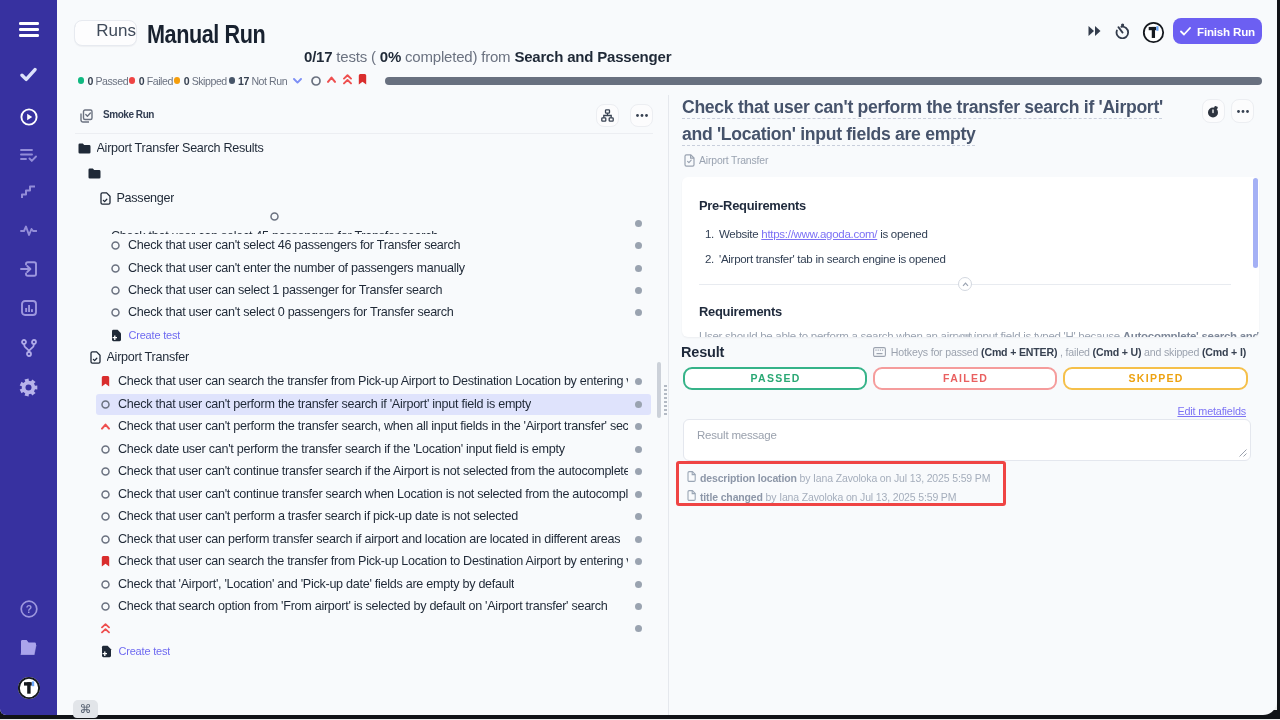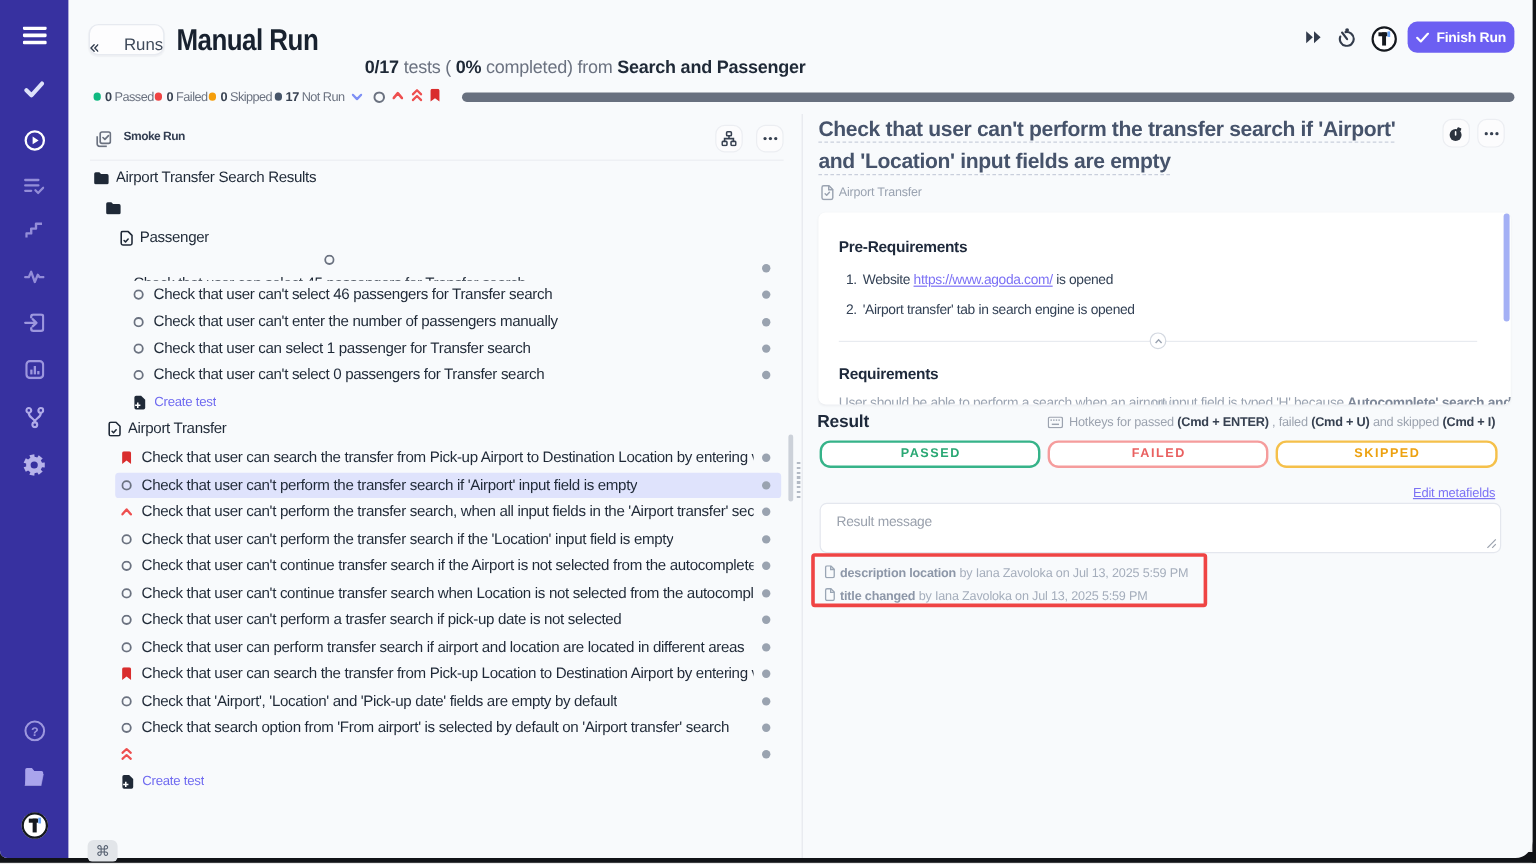--- a/index.html
+++ b/index.html
@@ -12,22 +12,22 @@
   .blackR { position:absolute; left:1277px; top:0; width:3px; height:719px; background:#111317; z-index:1; }
   .blackB { position:absolute; left:0; top:710px; width:1280px; height:9px; background:#111317; z-index:1; }
 
   
   #sidebar { position:absolute; left:0; top:0; width:57px; height:715px; background:#3731a0; }
   .sic { position:absolute; left:0; width:57px; display:flex; justify-content:center; }
 
   
   #btnRuns { position:absolute; left:74px; top:20px; width:63px; height:26px; background:#fdfdfe;
     border:1px solid #e7eaf0; border-radius:8px; box-shadow:0 1px 1px rgba(16,24,40,.04);
-    display:flex; align-items:flex-end; justify-content:center; gap:21px;
-    color:#3f4a5a; font-size:14px; font-weight:500; }
+    display:flex; align-items:flex-start; justify-content:center; gap:21px;
+    color:#3f4a5a; font-size:17px; font-weight:500; }
   #title { position:absolute; left:147px; top:20px; font-size:25px; font-weight:700; color:#18212f; letter-spacing:-0.5px; transform:scaleX(0.865); transform-origin:0 0; white-space:nowrap;}
   #subtitle { position:absolute; left:272px; top:48px; font-size:15px; letter-spacing:-0.2px; color:#6b7280;padding-left:32px; }
   #subtitle b { color:#1f2937; }
   #finishBtn { position:absolute; left:1173px; top:18px; width:89px; height:26px; background:#6c5ff2;
     border-radius:8px; color:#fff; font-size:11.6px; letter-spacing:-0.2px; font-weight:600;
     display:flex; align-items:center; justify-content:center; gap:6px; }
 
   
   .pr { position:absolute; top:75px; font-size:10.6px; letter-spacing:-0.45px; color:#6b7280; }
   .pr b { color:#374151; }
@@ -409,21 +409,21 @@
         </span>
         <span class="" style="white-space:nowrap; overflow:hidden; max-width:510px;">Check that user can't perform the transfer search, when all input fields in the 'Airport transfer' section</span>
       </div>
       <div class="tdot" style="top:422.5px;"></div>
       <div class="trow" style="top:438px; left:101px; gap:8px;">
         <span class="ict">
           <svg width="9" height="9" viewBox="0 0 9 9">
             <circle cx="4.5" cy="4.5" r="3.5" stroke="#6b7280" stroke-width="1.5" fill="none"></circle>
           </svg>
         </span>
-        <span class="" style="white-space:nowrap; overflow:hidden; max-width:510px;">Check that user can't perform the transfer search if the 'Location' input field is empty</span>
+        <span class="" style="white-space:nowrap; overflow:hidden; max-width:510px;">Check date user can't perform the transfer search if the 'Location' input field is empty</span>
       </div>
       <div class="tdot" style="top:445.5px;"></div>
       <div class="trow" style="top:460px; left:101px; gap:8px;">
         <span class="ict">
           <svg width="9" height="9" viewBox="0 0 9 9">
             <circle cx="4.5" cy="4.5" r="3.5" stroke="#6b7280" stroke-width="1.5" fill="none"></circle>
           </svg>
         </span>
         <span class="" style="white-space:nowrap; overflow:hidden; max-width:510px;">Check that user can't continue transfer search if the Airport is not selected from the autocomplete</span>
       </div>

